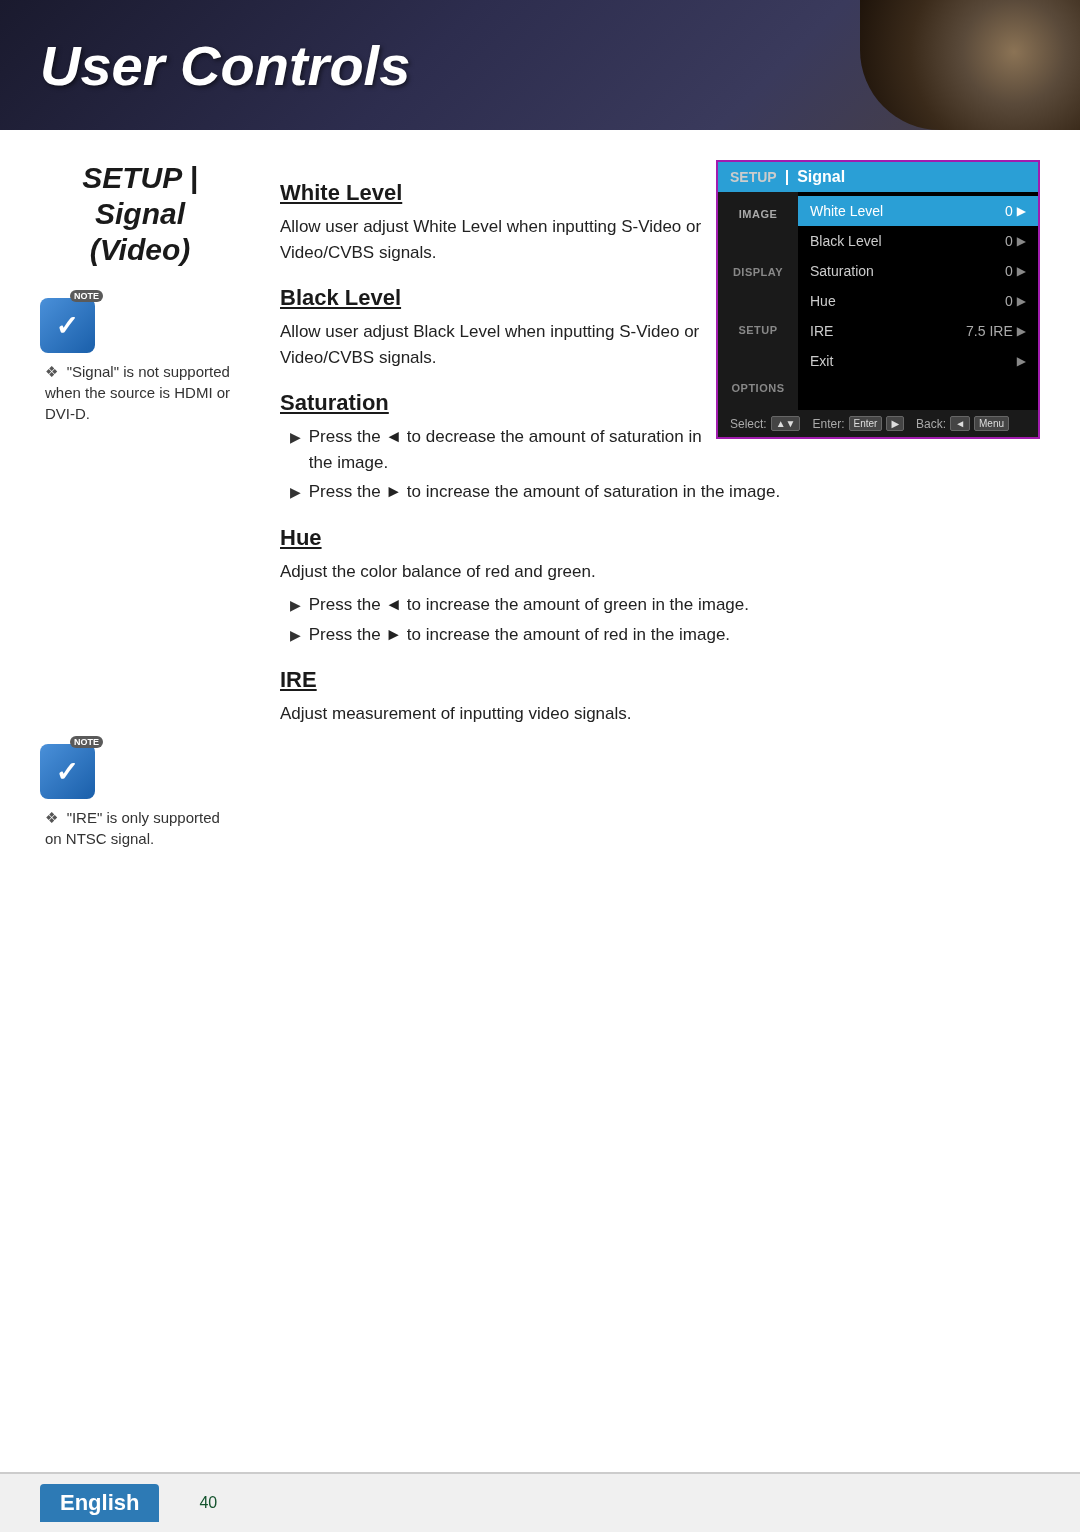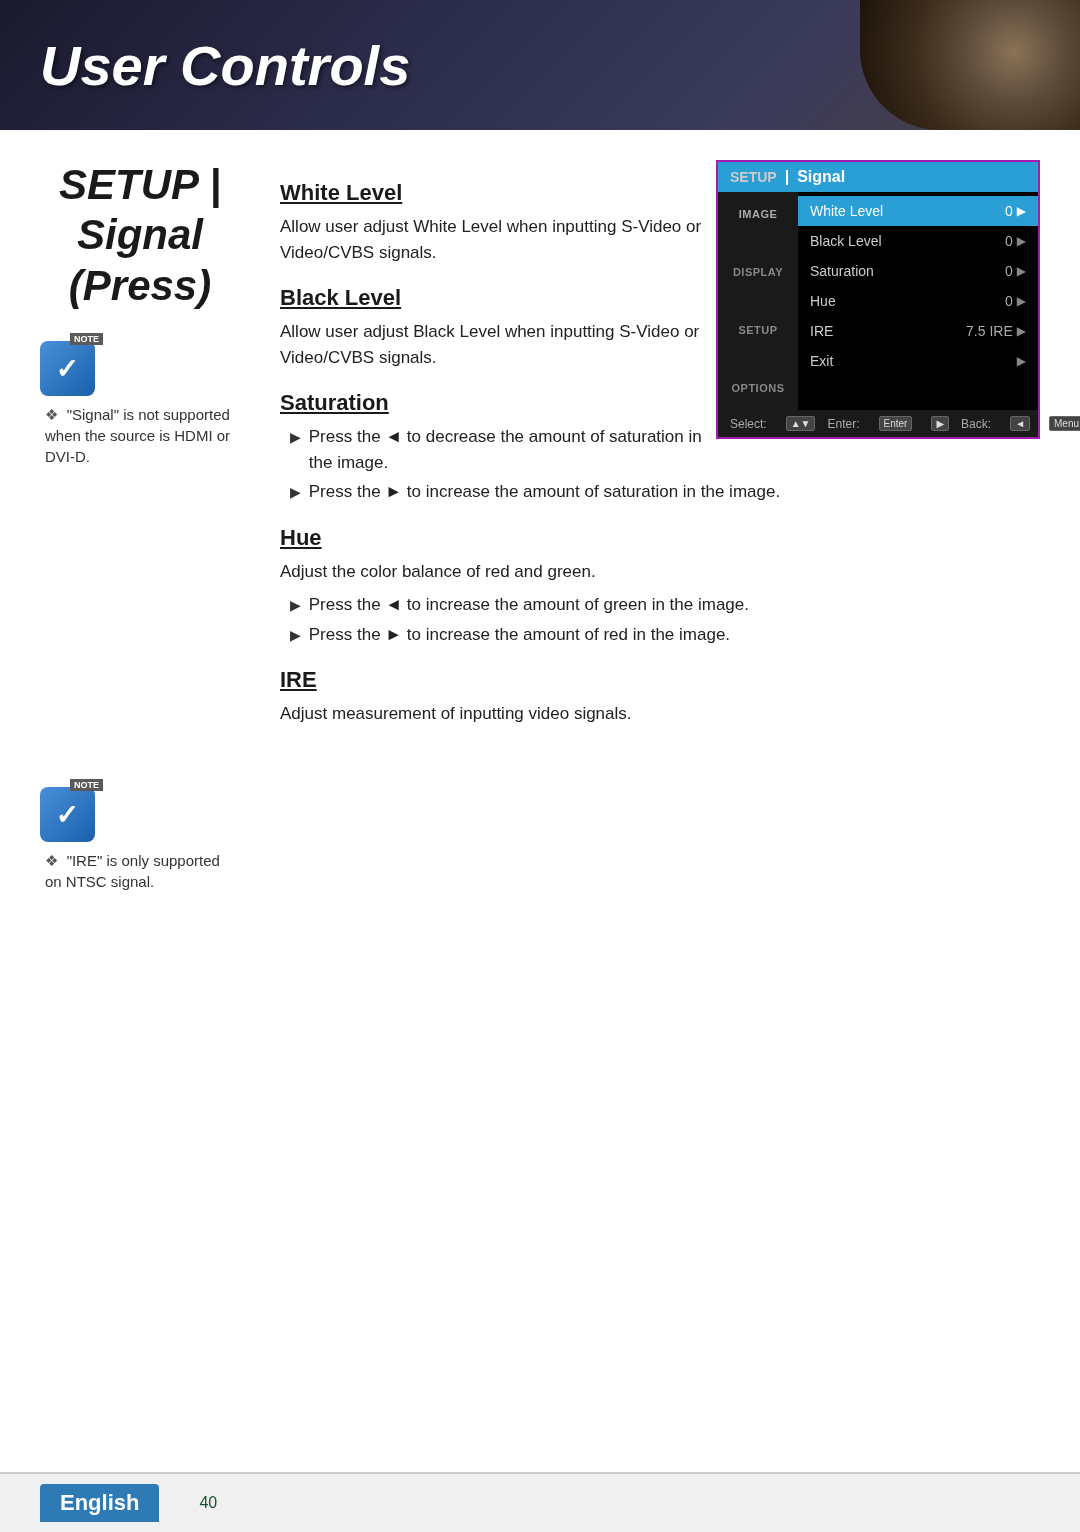--- a/index.html
+++ b/index.html
@@ -62,21 +62,21 @@
     }
 
     
     .left-sidebar {
       width: 220px;
       flex-shrink: 0;
       padding-right: 20px;
     }
 
     .page-subtitle {
-      font-size: 42px;
+      font-size: 30px;
       font-weight: bold;
       font-style: italic;
       color: #1a1a1a;
       line-height: 1.2;
       margin-bottom: 30px;
       text-align: center;
     }
 
     .note-box {
       display: flex;
@@ -102,21 +102,21 @@
       font-weight: bold;
     }
     .note-label {
       position: absolute;
       top: -8px;
       right: -8px;
       background: #5a5a5a;
       color: white;
       font-size: 9px;
       padding: 1px 4px;
-      border-radius: 0;
+      border-radius: 6px;
       font-weight: bold;
     }
     .note-text {
       font-size: 15px;
       color: #333;
       line-height: 1.4;
       padding-left: 5px;
     }
     .note-text .diamond {
       color: #555;
@@ -209,21 +209,21 @@
       padding: 6px 12px;
       font-size: 12px;
       color: #aaa;
       display: flex;
       gap: 12px;
       align-items: center;
     }
     .menu-footer-item {
       display: flex;
       align-items: center;
-      gap: 19px;
+      gap: 4px;
     }
     .kbd {
       background: #444;
       border: 1px solid #666;
       border-radius: 2px;
       padding: 1px 4px;
       font-size: 10px;
       color: #ddd;
     }
 
@@ -298,21 +298,21 @@
   <span class="header-title">User Controls</span>
   <div class="lens-detail"></div>
   <div class="header-lens"></div>
 </div>
 
 <div class="content">
 
   <div class="left-sidebar">
     <div class="page-subtitle">
       <span>SETUP | Signal</span><br>
-      <span>(Press)</span>
+      <span>(Video)</span>
     </div>
 
     <div class="note-box">
       <div class="note-icon">
         <span class="note-label">NOTE</span>
       </div>
       <div class="note-text">
         <span class="diamond">❖</span>
         <span>"Signal" is not supported when the source is HDMI or DVI-D.</span>
       </div>

